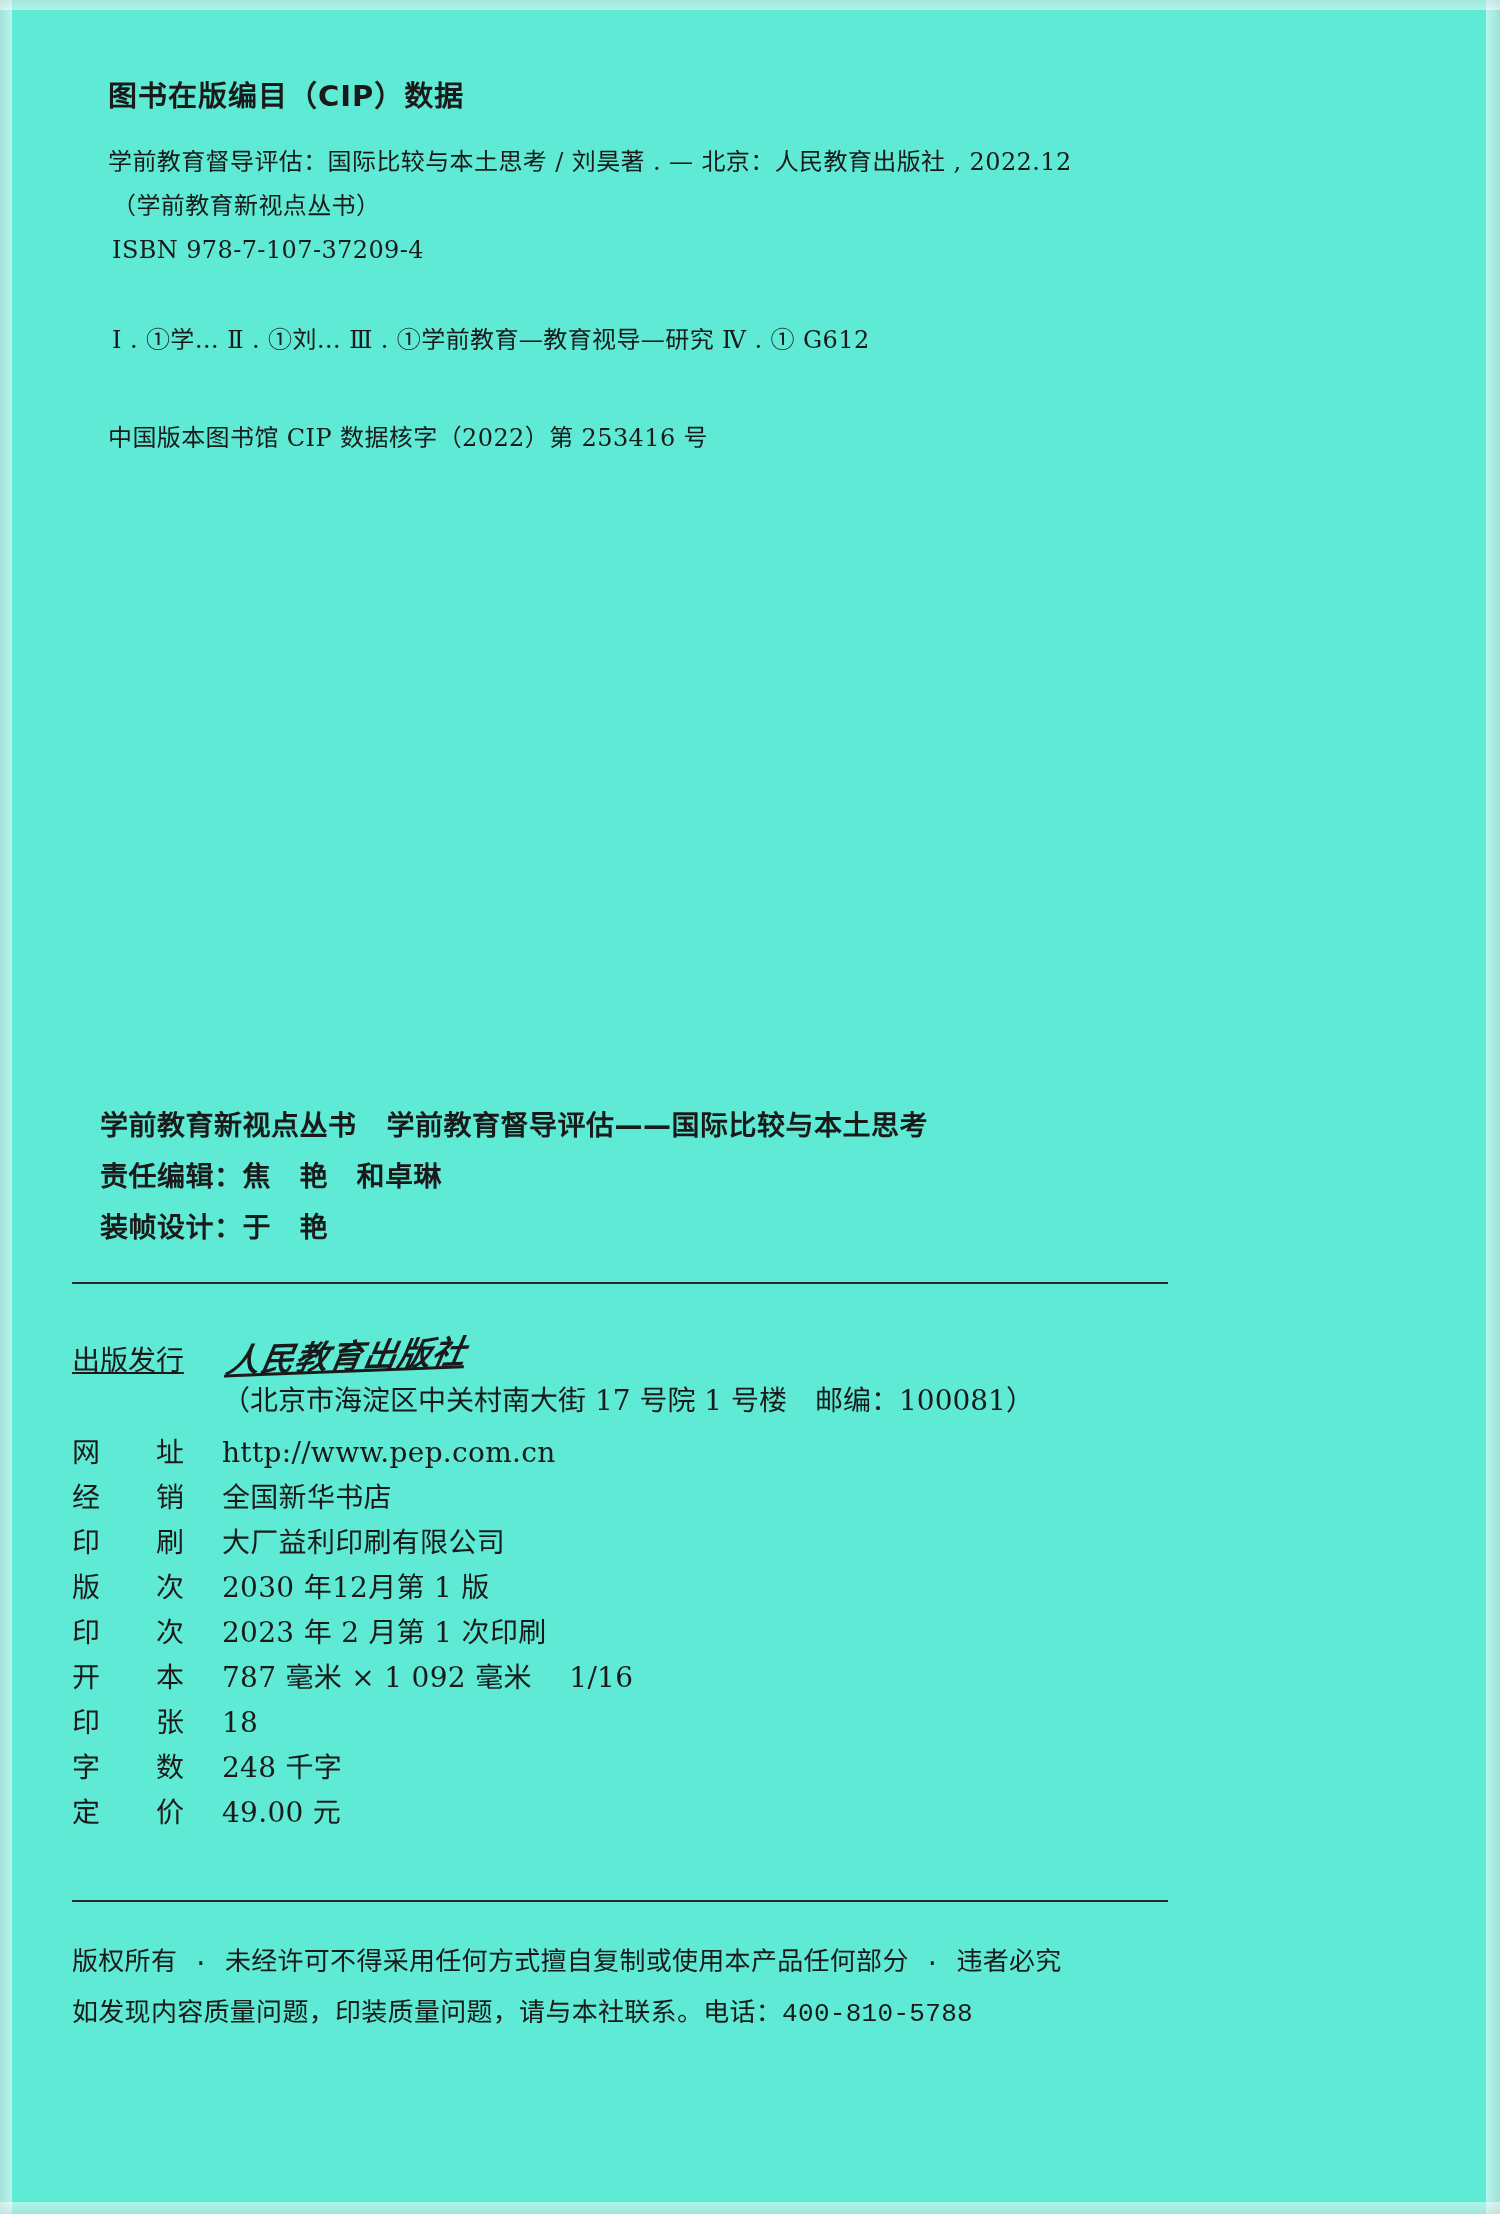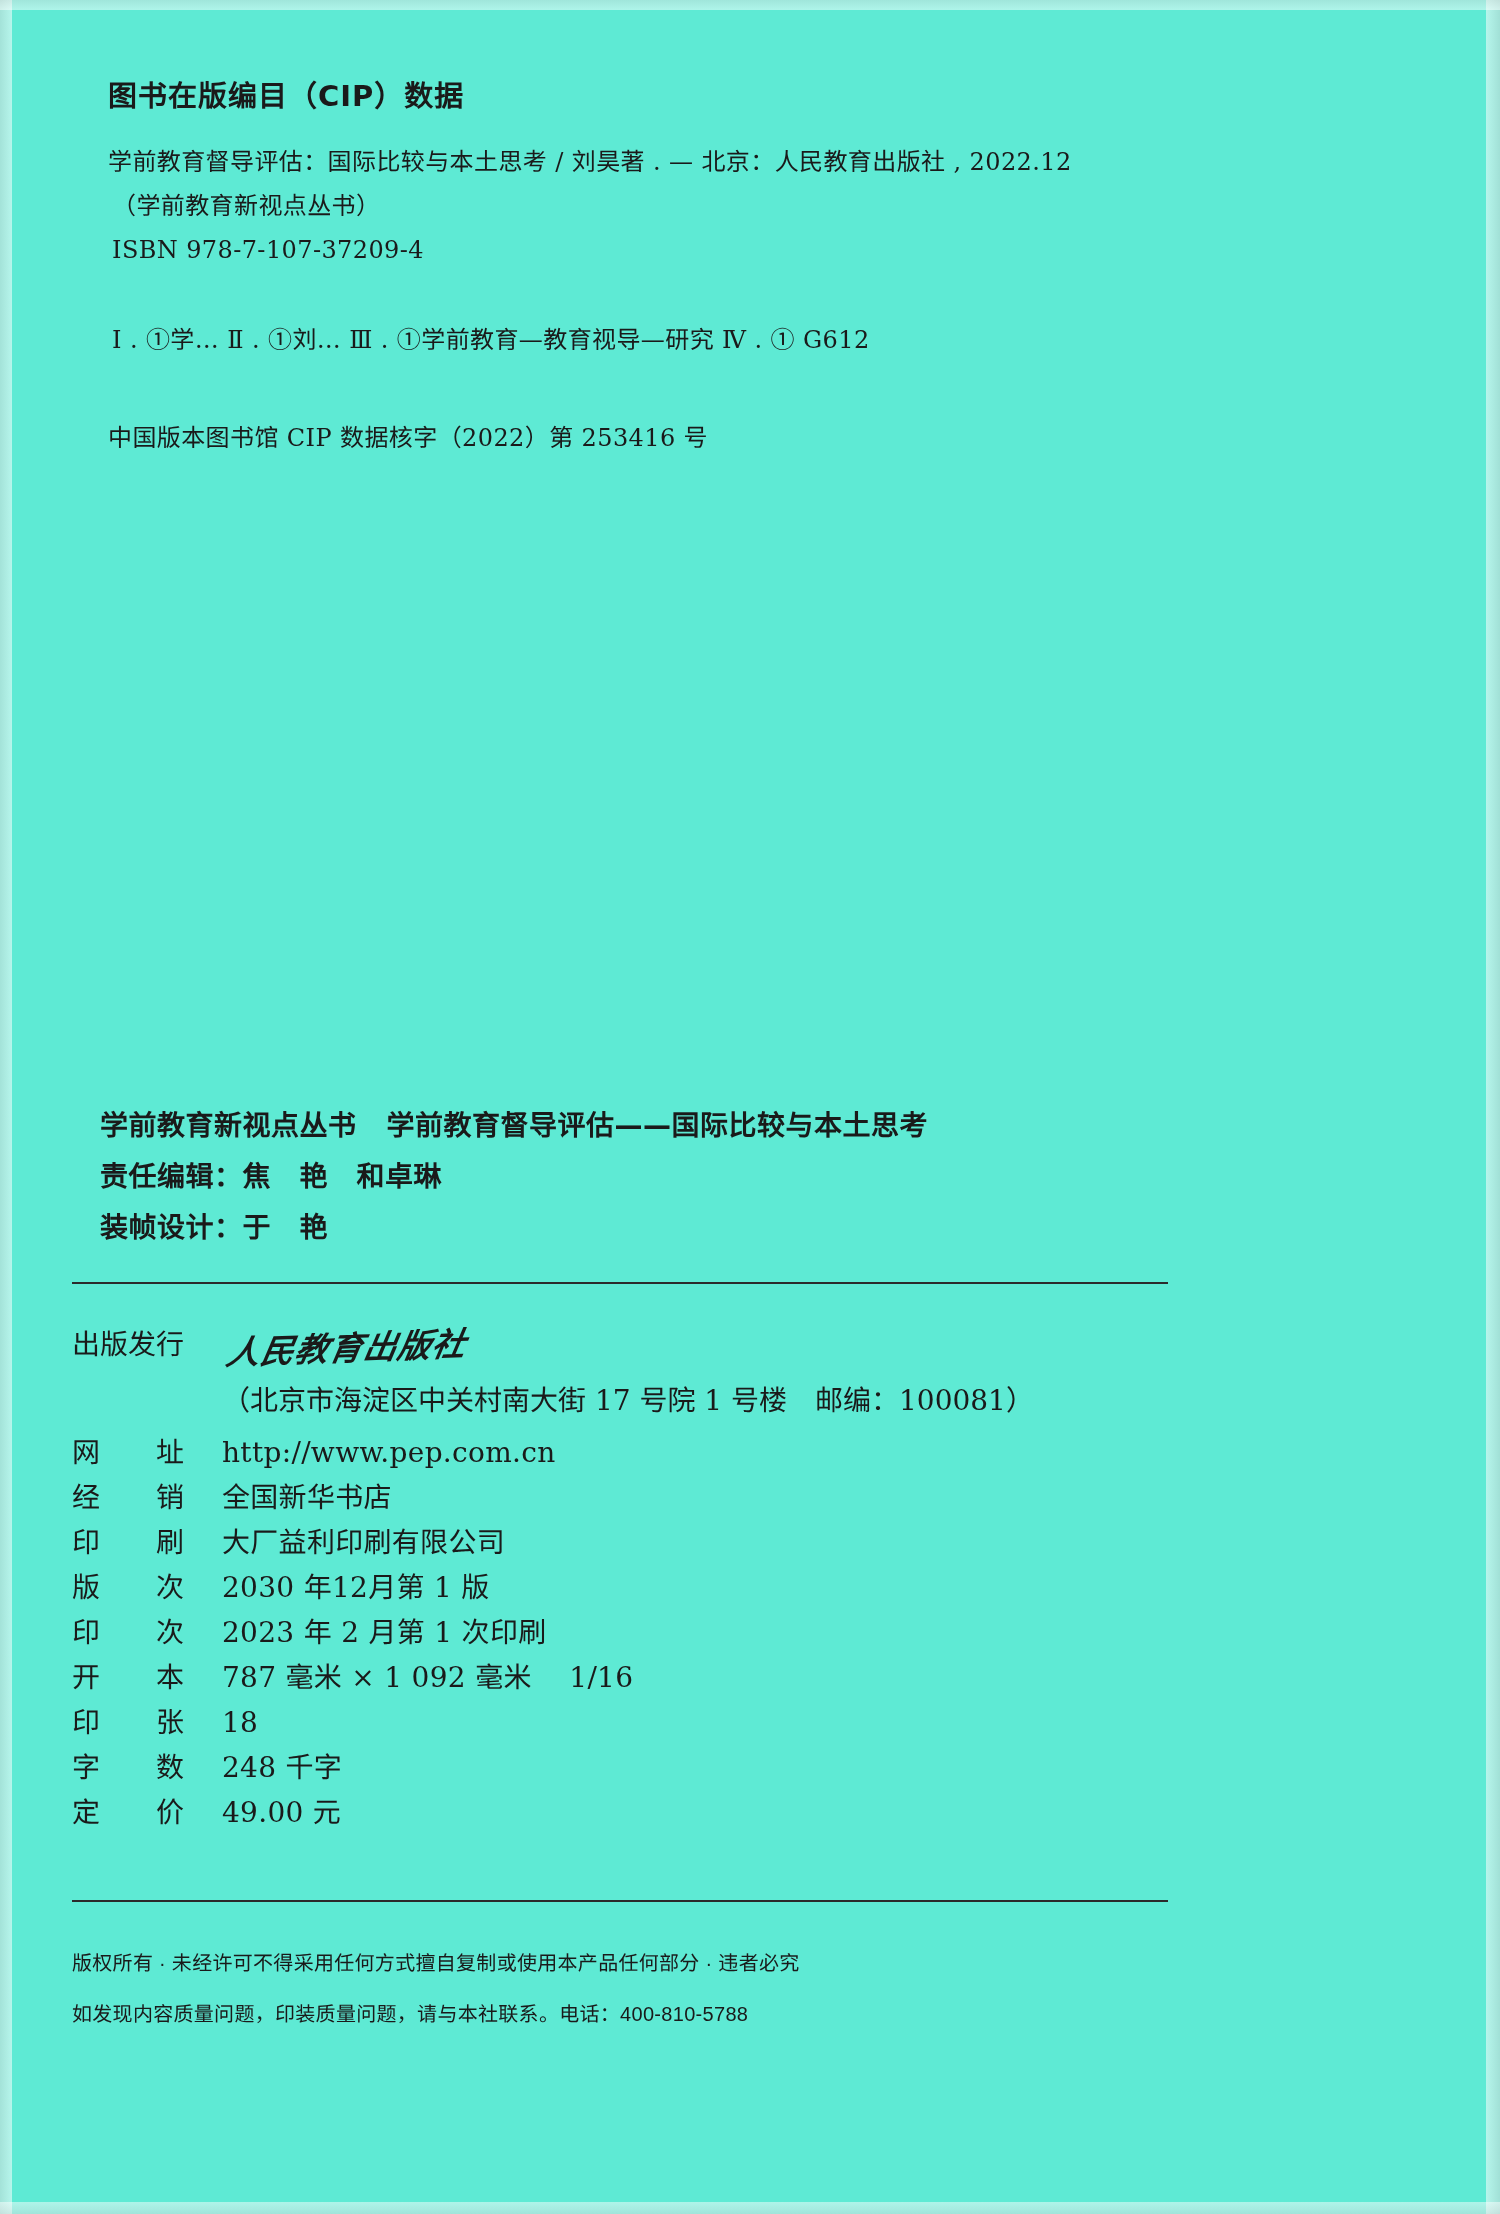--- a/index.html
+++ b/index.html
@@ -129,21 +129,21 @@
   .imprint-row .lbl {
     width: 150px;
     flex: 0 0 150px;
     display: flex;
     justify-content: space-between;
     letter-spacing: 0;
   }
   .imprint-row .lbl.solid { display: block; }
   .imprint-row .val { letter-spacing: .3px; }
 
-  .logo-row { height: 56px; align-items: flex-start; }
+  .logo-row { height: 56px; align-items: flex-end; text-decoration: underline; }
   .pub-logo {
     font-family: "DejaVu Serif", "Liberation Serif", serif;
     font-style: italic;
     font-weight: 700;
     font-size: 33px;
     letter-spacing: 1px;
     transform: skewX(-12deg) rotate(-2.2deg);
     display: inline-block;
     padding-left: 6px;
   }
@@ -153,22 +153,22 @@
     white-space: nowrap;
     font-size: 28px;
   }
 
   
   .footer {
     position: absolute;
     left: -28px;
     top: 1938px;
     width: 1150px;
-    font-family: Liberation Sans, sans-serif;
-    font-size: 20px;
+    font-family: Liberation Mono, monospace;
+    font-size: 26px;
     line-height: 51px;
     letter-spacing: .3px;
   }
   .footer .row { white-space: nowrap; }
 </style>
 </head>
 <body>
 
 <div class="page">
   <div class="scan-edge-left"></div>

